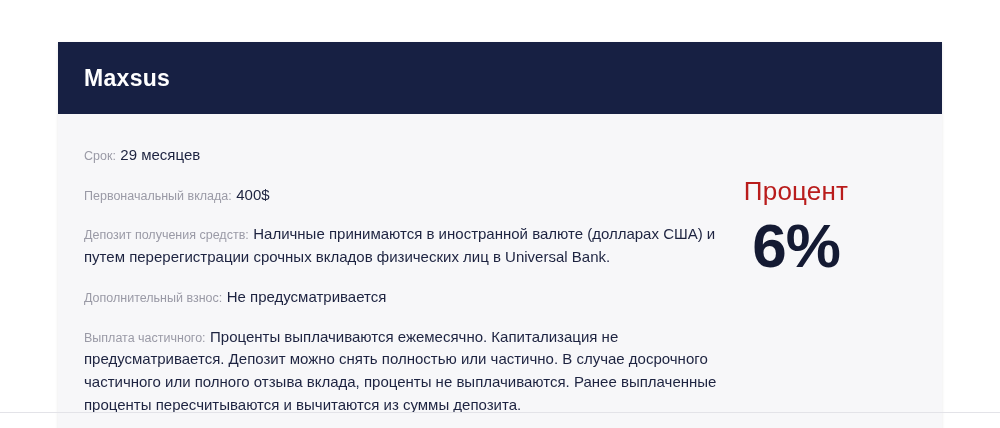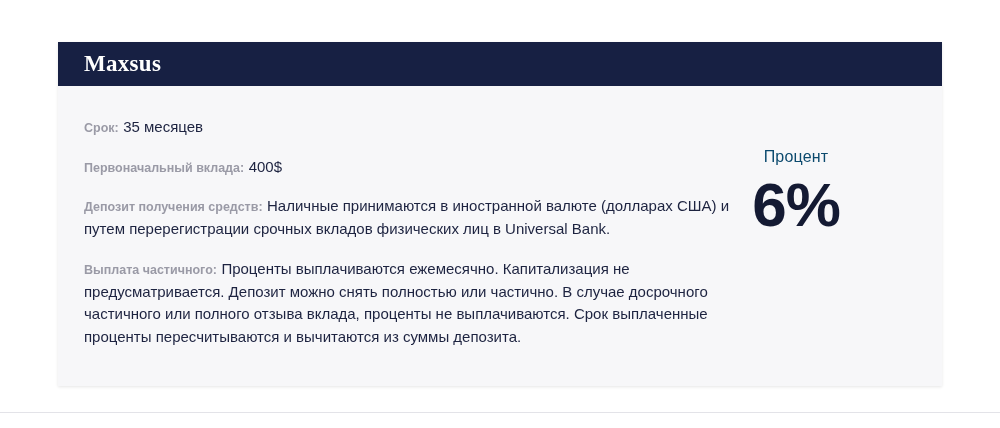--- a/index.html
+++ b/index.html
@@ -25,25 +25,24 @@
     left: 58px;
     top: 42px;
     width: 884px;
     background: #f7f7f9;
     box-shadow: 0 1px 3px rgba(0,0,0,0.10);
     overflow: hidden;
   }
 
   .card-header {
     background: #172043;
-    height: 44px;
+    height: 72px;
     display: flex;
     align-items: center;
     padding: 0 26px;
-    font-family: Liberation Serif, serif;
   }
 
   .card-title {
     color: #ffffff;
     font-size: 23px;
     font-weight: bold;
     letter-spacing: 0.3px;
   }
 
   .card-body {
@@ -59,39 +58,38 @@
   .row {
     margin-bottom: 17px;
     line-height: 1.42;
   }
 
   .row:last-of-type { margin-bottom: 0; }
 
   .label {
     color: #9a9aa6;
     font-size: 12.5px;
-    font-weight: bold;
   }
 
   .value {
     color: #1d2340;
     font-size: 15px;
   }
 
   .rate-block {
     position: absolute;
     right: 36px;
     top: 62px;
     width: 220px;
     text-align: center;
   }
 
   .rate-label {
-    color: #0c4a6e;
-    font-size: 16px;
+    color: #b91c1c;
+    font-size: 26px;
     letter-spacing: 0.2px;
   }
 
   .rate-value {
     color: #141a33;
     font-size: 62px;
     font-weight: bold;
     line-height: 1.05;
     margin-top: 6px;
     letter-spacing: -1px;
@@ -116,37 +114,41 @@
     <div class="card-header">
       <span class="card-title">Maxsus</span>
     </div>
 
     <div class="card-body">
 
       <div class="details">
 
         <div class="row">
           <span class="label">Срок:</span>
-          <span class="value">35 месяцев</span>
+          <span class="value">29 месяцев</span>
         </div>
 
         <div class="row">
           <span class="label">Первоначальный вклада:</span>
           <span class="value">400$</span>
         </div>
 
         <div class="row">
           <span class="label">Депозит получения средств:</span>
           <span class="value">Наличные принимаются в иностранной валюте (долларах США) и путем перерегистрации срочных вкладов физических лиц в Universal Bank.</span>
         </div>
 
+        <div class="row">
+          <span class="label">Дополнительный взнос:</span>
+          <span class="value">Не предусматривается</span>
+        </div>
 
         <div class="row">
           <span class="label">Выплата частичного:</span>
-          <span class="value">Проценты выплачиваются ежемесячно. Капитализация не предусматривается. Депозит можно снять полностью или частично. В случае досрочного частичного или полного отзыва вклада, проценты не выплачиваются. Срок выплаченные проценты пересчитываются и вычитаются из суммы депозита.</span>
+          <span class="value">Проценты выплачиваются ежемесячно. Капитализация не предусматривается. Депозит можно снять полностью или частично. В случае досрочного частичного или полного отзыва вклада, проценты не выплачиваются. Ранее выплаченные проценты пересчитываются и вычитаются из суммы депозита.</span>
         </div>
 
       </div>
 
       <div class="rate-block">
         <div class="rate-label">Процент</div>
         <div class="rate-value">6%</div>
       </div>
 
     </div>

